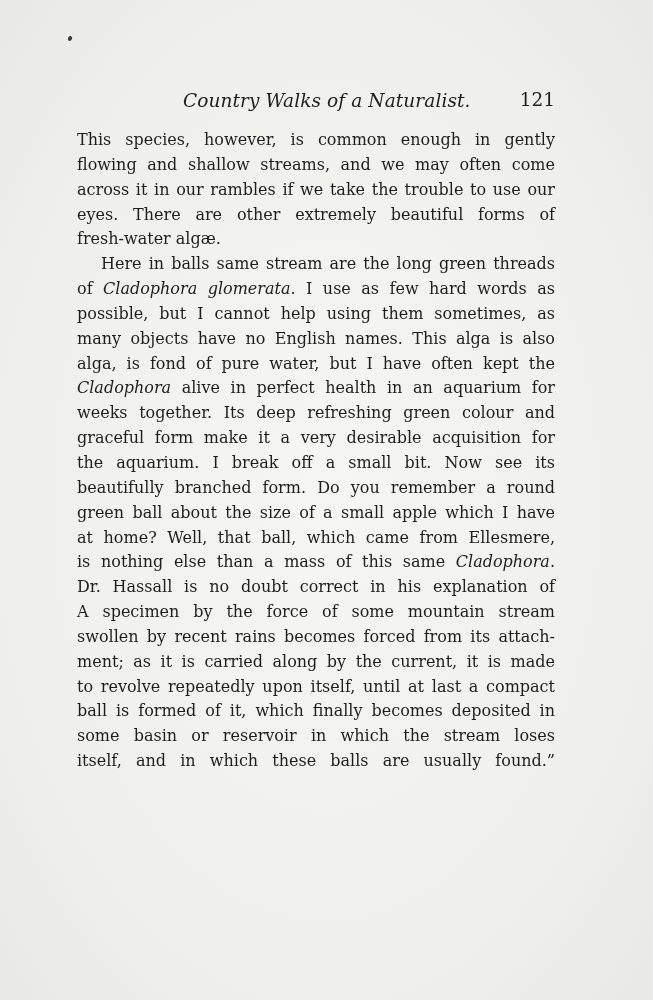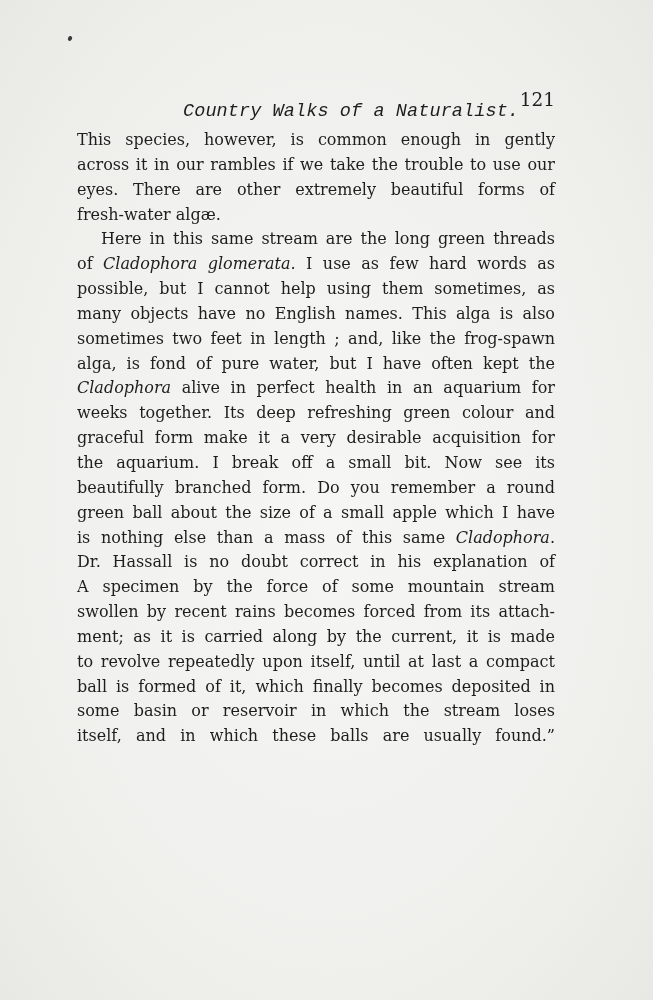--- a/index.html
+++ b/index.html
@@ -33,24 +33,23 @@
       position: absolute;
       left: 77px;
       width: 478px;
       top: 89px;
       height: 26px;
       font-size: 18.5px;
     }
     .running-title {
       position: absolute;
       left: 106px;
-      top: 12px;
+      top: 1px;
       font-style: italic;
       letter-spacing: 0.1px;
-      font-family: Liberation Mono, monospace;
     }
     .page-number {
       position: absolute;
       right: 0;
       top: 0;
       text-align: right;
     }
     .body-text {
       position: absolute;
       left: 77px;
@@ -81,37 +80,38 @@
   <div class="speck"></div>
 
   <div class="running-head">
     <span class="running-title">Country Walks of a Naturalist.</span>
     <span class="page-number">121</span>
   </div>
 
   <div class="body-text" id="body-text">
       <div>
         <span class="line"><span>This species, however, is common enough in gently</span></span>
+        <span class="line"><span>flowing and shallow streams, and we may often come</span></span>
         <span class="line"><span>across it in our rambles if we take the trouble to use our</span></span>
         <span class="line"><span>eyes. There are other extremely beautiful forms of</span></span>
         <span class="line last"><span>fresh-water algæ.</span></span>
       </div>
       <div>
-        <span class="line indent"><span>Here in this same stream are the long green threads</span></span>
+        <span class="line indent"><span>Here in balls same stream are the long green threads</span></span>
         <span class="line"><span>of </span><span class="it">Cladophora glomerata</span><span>. I use as few hard words as</span></span>
         <span class="line"><span>possible, but I cannot help using them sometimes, as</span></span>
         <span class="line"><span>many objects have no English names. This alga is also</span></span>
-        <span class="line"><span>sometimes two feet in length ; and, like the frog-spawn</span></span>
         <span class="line"><span>alga, is fond of pure water, but I have often kept the</span></span>
         <span class="line"><span class="it">Cladophora</span><span> alive in perfect health in an aquarium for</span></span>
         <span class="line"><span>weeks together. Its deep refreshing green colour and</span></span>
         <span class="line"><span>graceful form make it a very desirable acquisition for</span></span>
         <span class="line"><span>the aquarium. I break off a small bit. Now see its</span></span>
         <span class="line"><span>beautifully branched form. Do you remember a round</span></span>
         <span class="line"><span>green ball about the size of a small apple which I have</span></span>
+        <span class="line"><span>at home? Well, that ball, which came from Ellesmere,</span></span>
         <span class="line"><span>is nothing else than a mass of this same </span><span class="it">Cladophora</span><span>.</span></span>
         <span class="line"><span>Dr. Hassall is no doubt correct in his explanation of</span></span>
         <span class="line"><span>A specimen by the force of some mountain stream</span></span>
         <span class="line"><span>swollen by recent rains becomes forced from its attach-</span></span>
         <span class="line"><span>ment; as it is carried along by the current, it is made</span></span>
         <span class="line"><span>to revolve repeatedly upon itself, until at last a compact</span></span>
         <span class="line"><span>ball is formed of it, which finally becomes deposited in</span></span>
         <span class="line"><span>some basin or reservoir in which the stream loses</span></span>
         <span class="line"><span>itself, and in which these balls are usually found.”</span></span>
       </div>

